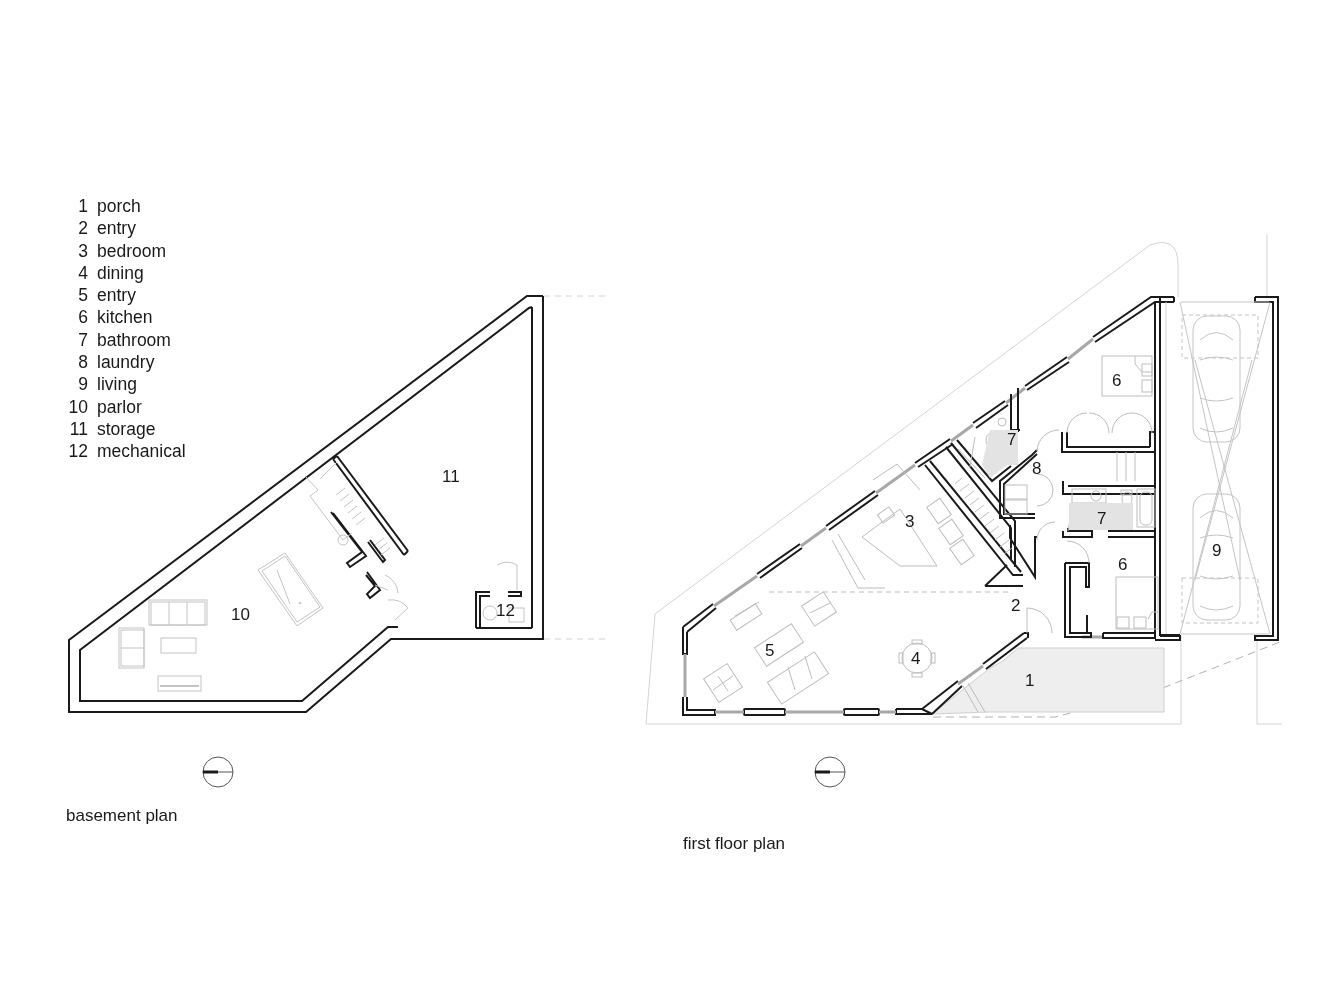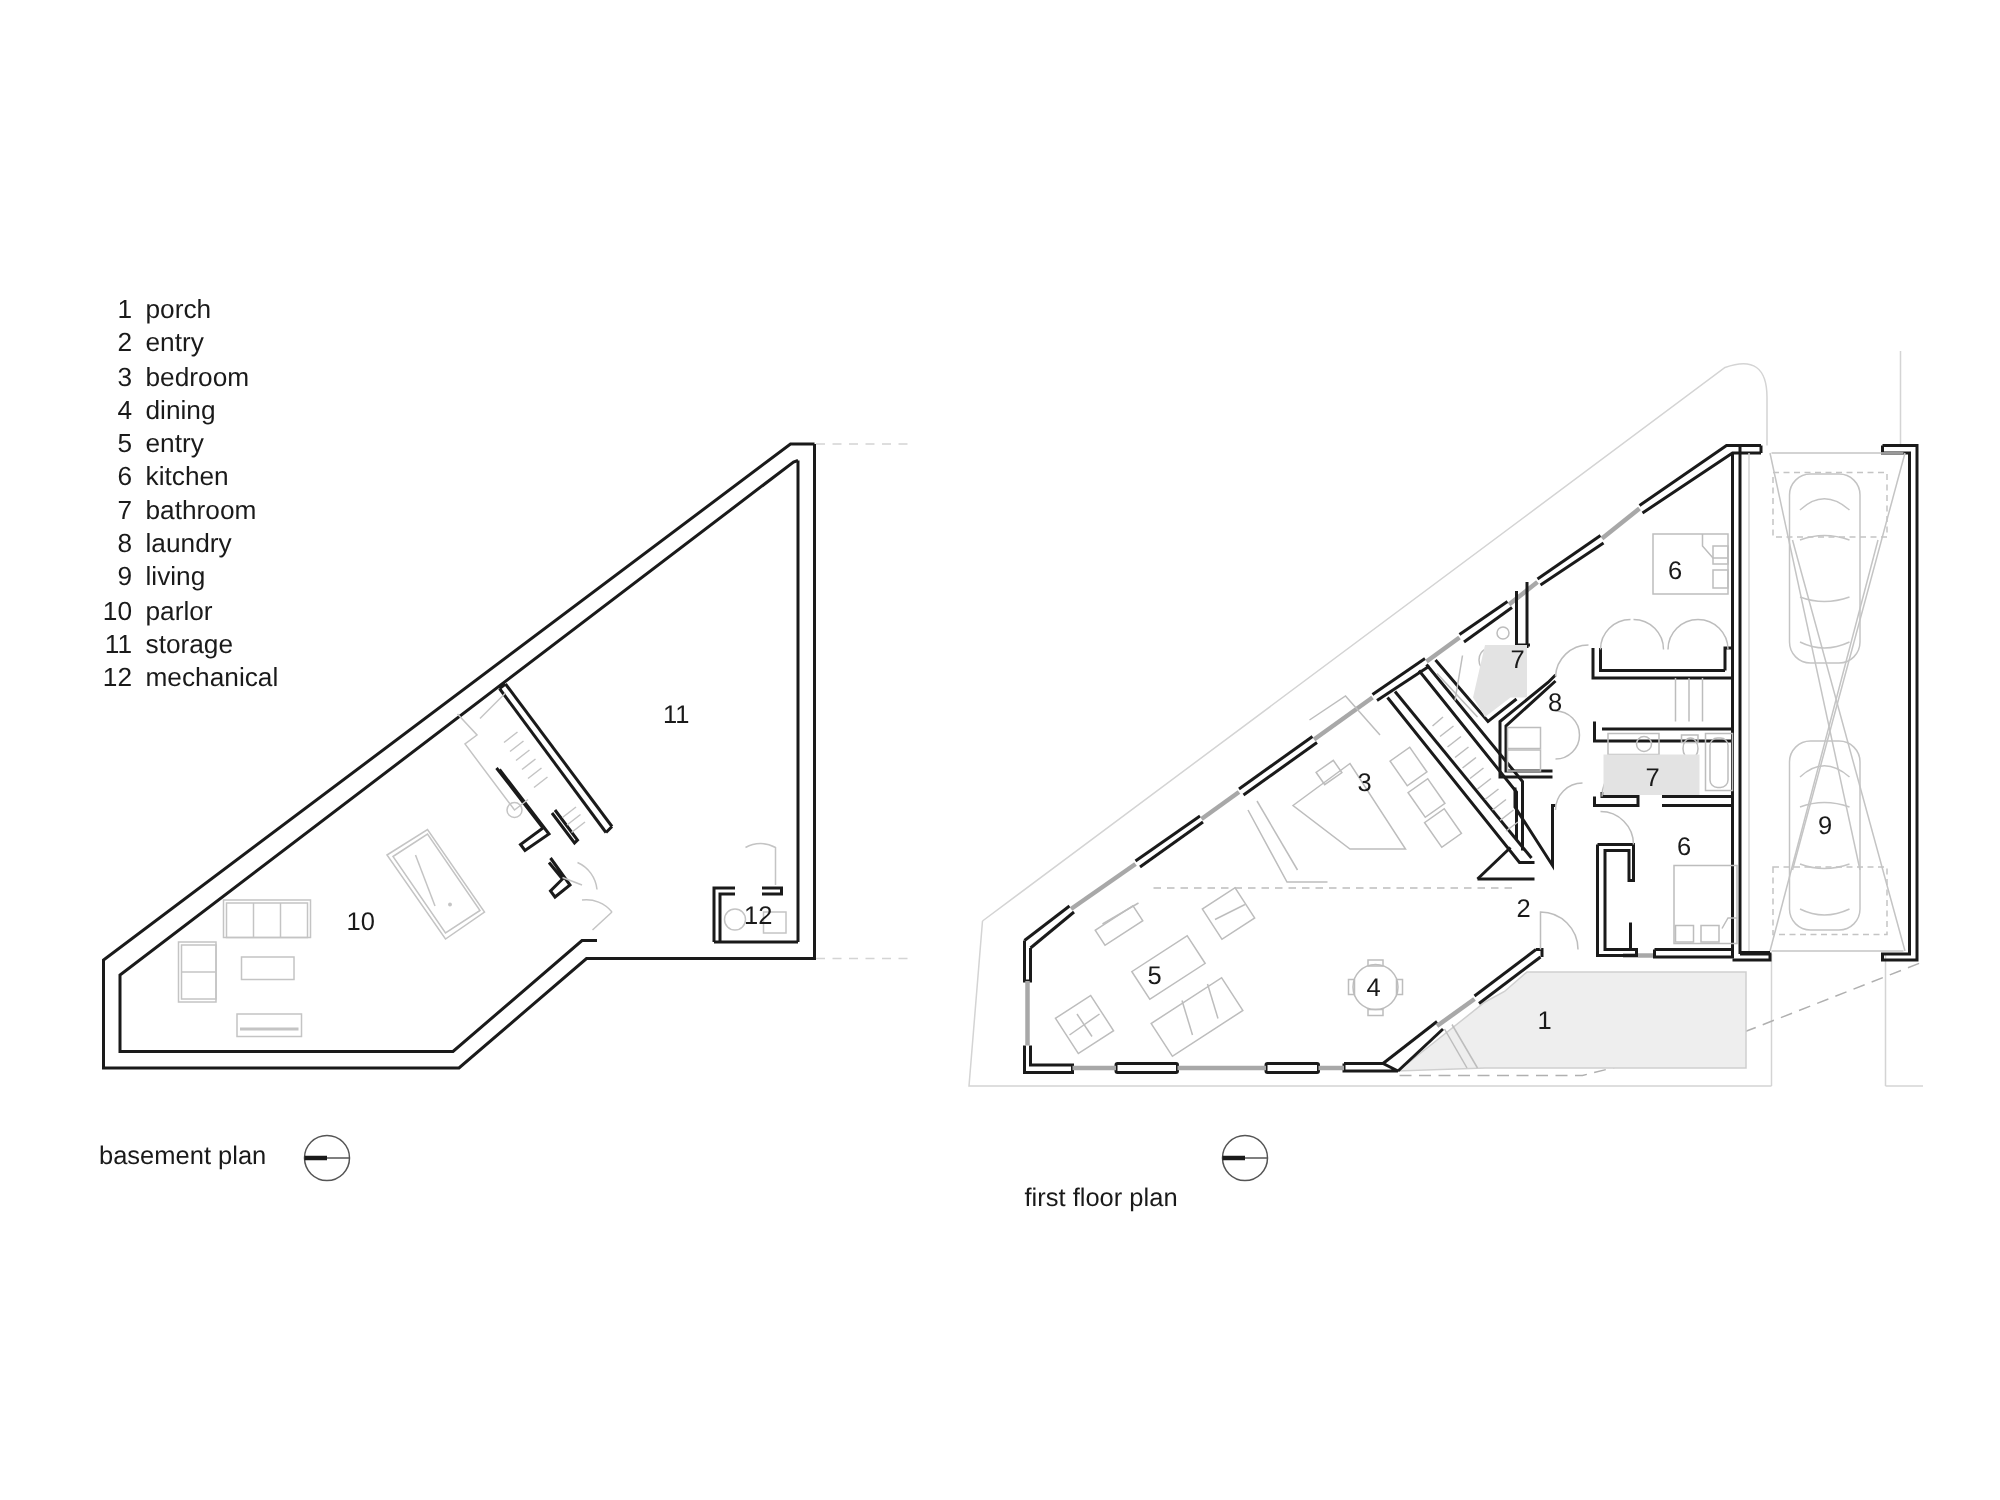--- a/index.html
+++ b/index.html
@@ -3,21 +3,21 @@
   <meta charset="utf-8">
   <style>
     html, body { margin: 0; padding: 0; background: #ffffff; }
     body { width: 1333px; height: 1000px; position: relative; overflow: hidden;
            font-family: "Liberation Sans", "DejaVu Sans", sans-serif; color: #1a1a1a; }
     .legend { position: absolute; left: 62px; top: 195px; font-size: 17.5px; line-height: 22.3px; }
     .legend-row { display: flex; }
     .legend-num { width: 26px; text-align: right; padding-right: 9px; }
     .legend-label { }
     svg.plans { position: absolute; left: 0; top: 0; }
-    .caption { position: absolute; font-size: 17px; }
+    .caption { position: absolute; font-size: 17px; margin-top: 45px; }
     .room-label { font-family: "Liberation Sans", "DejaVu Sans", sans-serif; font-size: 17px; fill: #1a1a1a; }
   </style>
 </head>
 <body>
 
 <div class="legend">
   <div class="legend-row">
       <span class="legend-num">1</span>
       <span class="legend-label">porch</span>
     </div>

